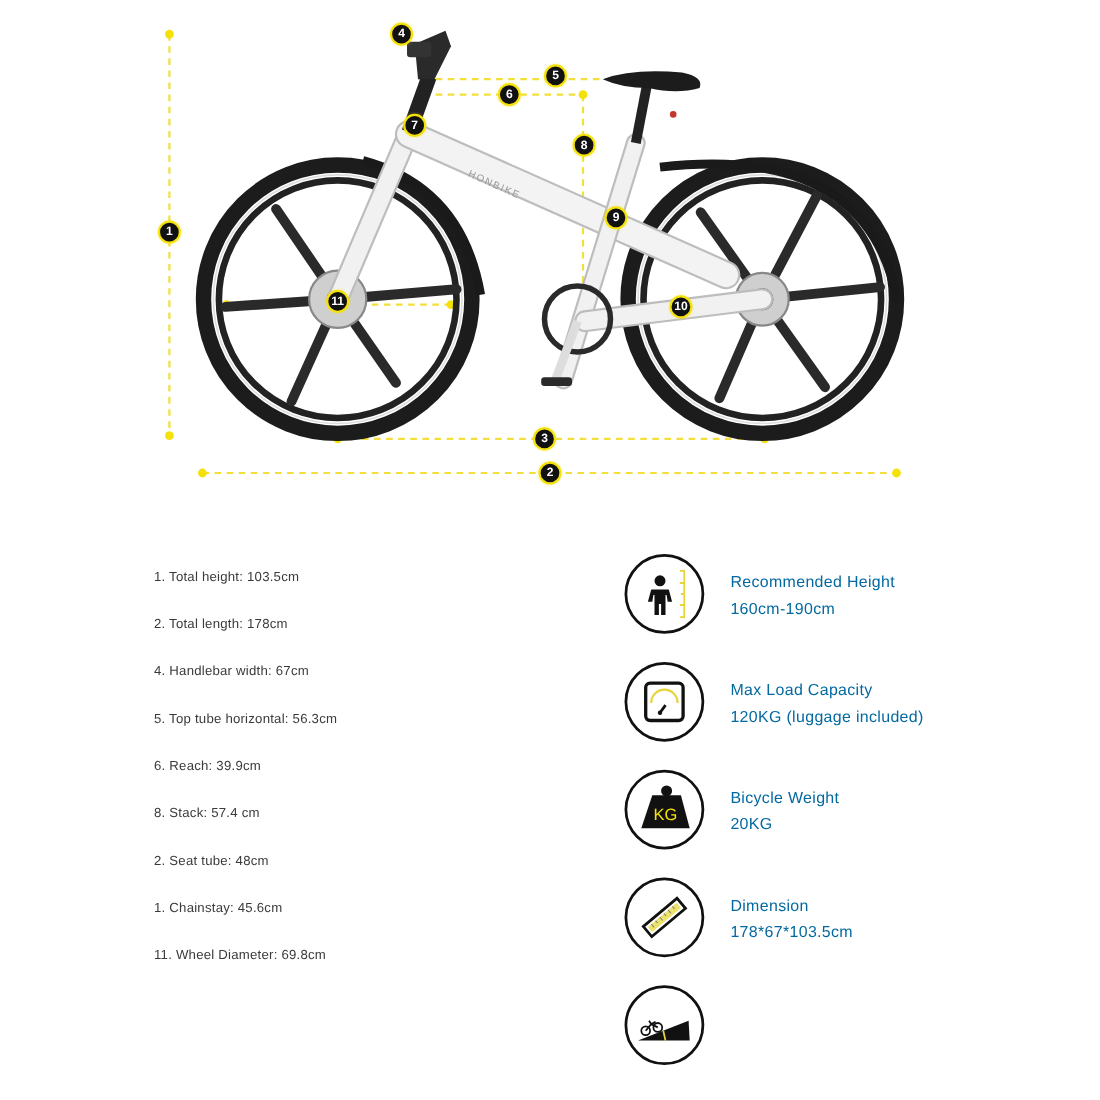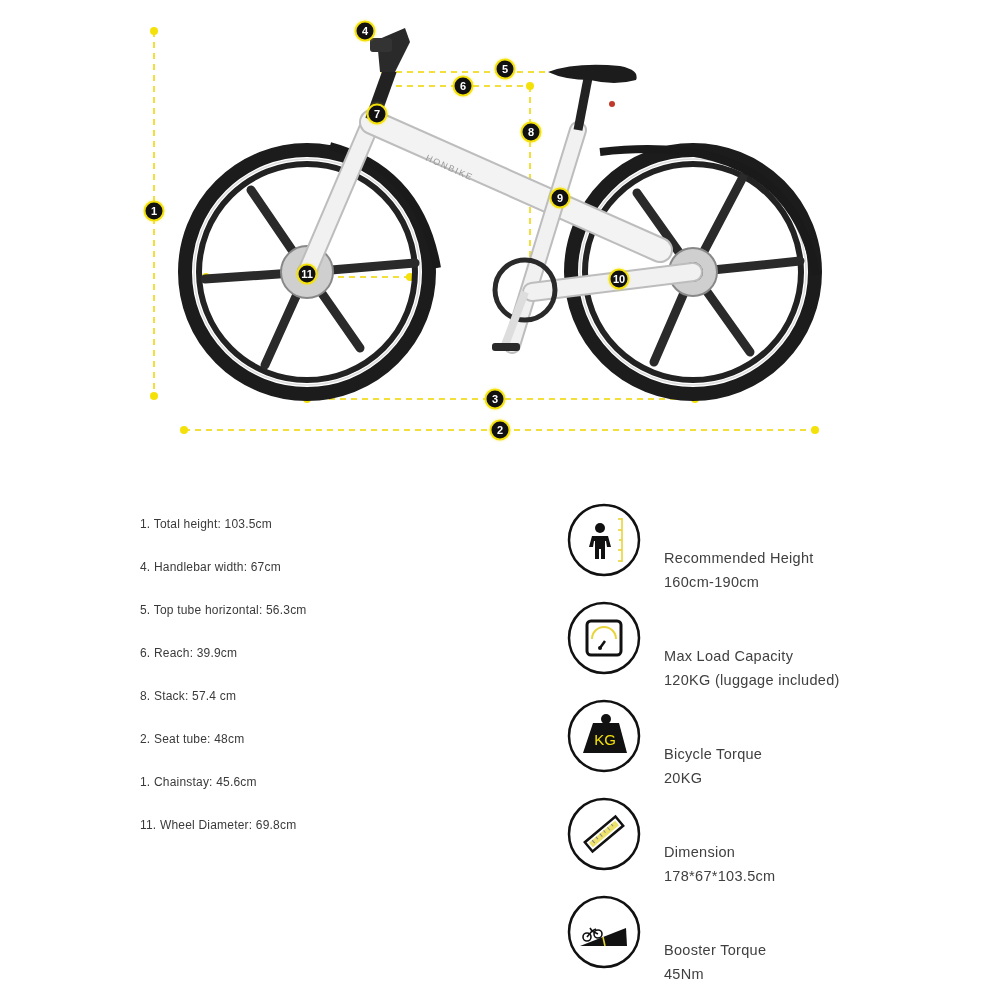--- a/index.html
+++ b/index.html
@@ -4,21 +4,21 @@
 <style>
   html,body{margin:0;padding:0;background:#ffffff;}
   body{width:1000px;height:1000px;position:relative;overflow:hidden;font-family:"Liberation Sans","DejaVu Sans",sans-serif;color:#333;}
   #diagram{position:absolute;left:0;top:0;width:1000px;height:460px;}
   .marker-label{font-family:"Liberation Sans",sans-serif;font-weight:bold;font-size:11px;fill:#ffffff;text-anchor:middle;dominant-baseline:central;}
   #spec-list{position:absolute;left:140px;top:508px;width:400px;}
   .spec-item{height:43px;line-height:32px;font-size:12px;color:#3a3a3a;letter-spacing:0.2px;white-space:nowrap;}
   #feature-list{position:absolute;left:565px;top:503px;width:420px;}
   .feature{position:relative;height:98px;}
   .feature-icon{position:absolute;left:2px;top:0;width:74px;height:74px;}
-  .feature-text{position:absolute;left:99px;top:15px;font-size:14.5px;line-height:24px;color:#404040;letter-spacing:0.3px;margin-top:28px;}
+  .feature-text{position:absolute;left:99px;top:15px;font-size:14.5px;line-height:24px;color:#0369a1;letter-spacing:0.3px;}
   .feature-title,.feature-value{display:block;white-space:nowrap;}
 </style>
 </head>
 <body>
 
 <svg id="diagram" viewBox="0 0 1000 460" xmlns="http://www.w3.org/2000/svg">
   <defs>
     <radialGradient id="glow" cx="50%" cy="50%" r="50%">
       <stop offset="0%" stop-color="#f5e10a" stop-opacity="0.9"></stop>
       <stop offset="100%" stop-color="#f5e10a" stop-opacity="0"></stop>
@@ -173,20 +173,21 @@
     <g>
         <circle cx="307" cy="274" r="13" fill="url(#glow)"></circle>
         <circle cx="307" cy="274" r="9.5" fill="#111" stroke="#f5e10a" stroke-width="2"></circle>
         <text class="marker-label" x="307" y="274">11</text>
       </g>
   </g>
 </svg>
 
 <div id="spec-list">
   <div class="spec-item">1. Total height: 103.5cm</div>
+  <div class="spec-item">2. Total length: 178cm</div>
   <div class="spec-item">4. Handlebar width: 67cm</div>
   <div class="spec-item">5. Top tube horizontal: 56.3cm</div>
   <div class="spec-item">6. Reach: 39.9cm</div>
   <div class="spec-item">8. Stack: 57.4 cm</div>
   <div class="spec-item">2. Seat tube: 48cm</div>
   <div class="spec-item">1. Chainstay: 45.6cm</div>
   <div class="spec-item">11. Wheel Diameter: 69.8cm</div>
 </div>
 
 <div id="feature-list">
@@ -226,21 +227,21 @@
   </div>
 
   <div class="feature">
     <svg class="feature-icon" viewBox="0 0 74 74">
       <circle cx="37" cy="37" r="35" fill="#fff" stroke="#111" stroke-width="2.5"></circle>
       <circle cx="39" cy="20" r="5" fill="#111"></circle>
       <path d="M26 24 L52 24 L60 54 L16 54 Z" fill="#111"></path>
       <text x="38" y="46" text-anchor="middle" font-family="Liberation Sans, sans-serif" font-size="15" fill="#f5e10a">KG</text>
     </svg>
     <div class="feature-text">
-      <span class="feature-title">Bicycle Torque</span>
+      <span class="feature-title">Bicycle Weight</span>
       <span class="feature-value">20KG</span>
     </div>
   </div>
 
   <div class="feature">
     <svg class="feature-icon" viewBox="0 0 74 74">
       <circle cx="37" cy="37" r="35" fill="#fff" stroke="#111" stroke-width="2.5"></circle>
       <g transform="rotate(-40 37 37)">
         <rect x="17" y="31" width="40" height="12" fill="#fff" stroke="#111" stroke-width="2.5"></rect>
         <rect x="20" y="34" width="34" height="6" fill="#eee36a"></rect>
@@ -264,19 +265,15 @@
     <svg class="feature-icon" viewBox="0 0 74 74">
       <circle cx="37" cy="37" r="35" fill="#fff" stroke="#111" stroke-width="2.5"></circle>
       <path d="M13 51 L59 33 L60 51 Z" fill="#111"></path>
       <line x1="36" y1="42" x2="38" y2="51" stroke="#e8d53a" stroke-width="1.6"></line>
       <g fill="none" stroke="#111" stroke-width="1.6">
         <circle cx="20" cy="42" r="4"></circle>
         <circle cx="31" cy="39" r="4"></circle>
         <path d="M20 42 L25 36 L31 39 M25 36 L23 33 M25 36 L29 34"></path>
       </g>
     </svg>
-    <div class="feature-text">
-      <span class="feature-title">Booster Torque</span>
-      <span class="feature-value">45Nm</span>
-    </div>
   </div>
 
 </div>
 
 </body></html>

